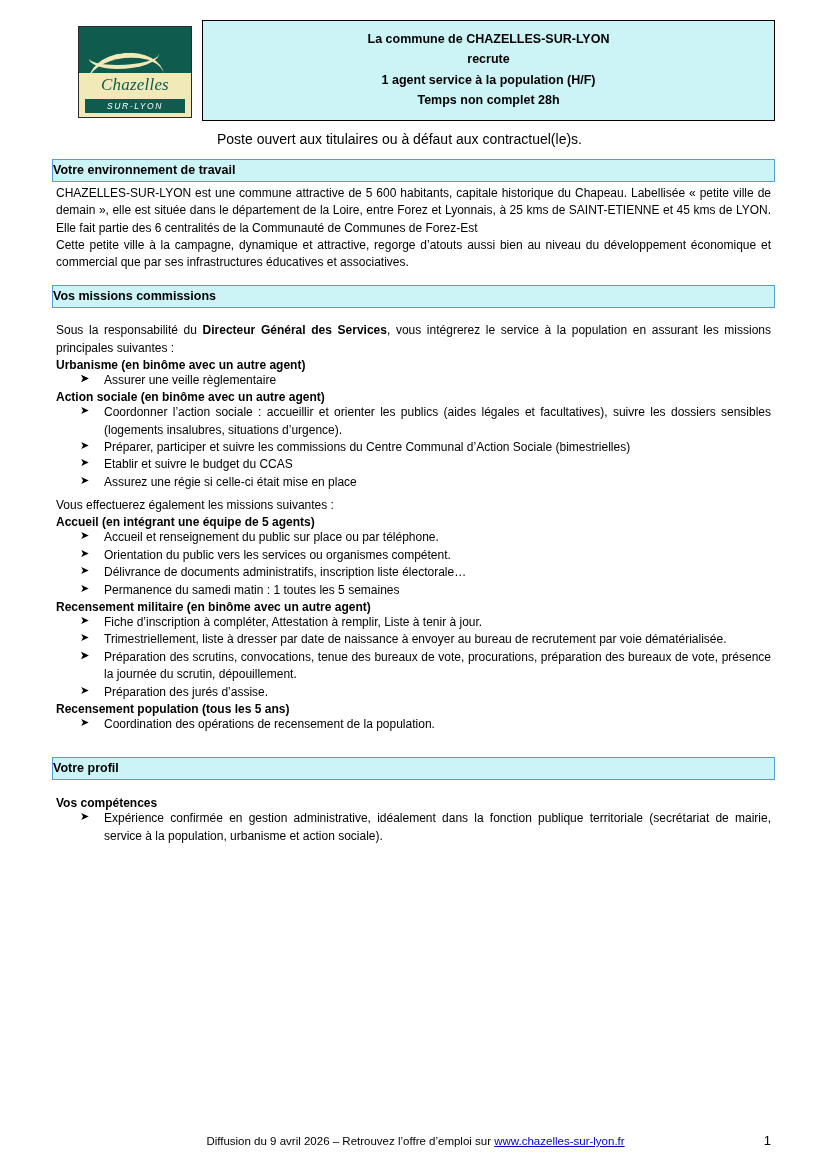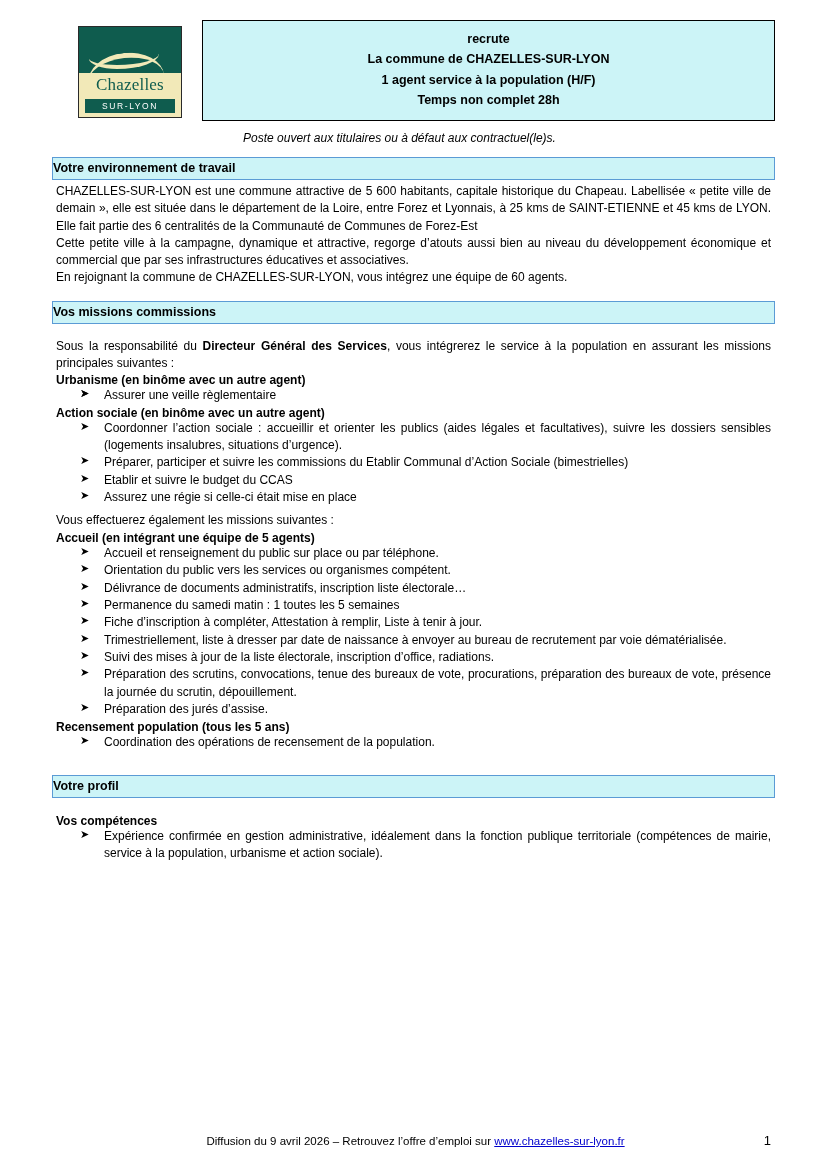--- a/index.html
+++ b/index.html
@@ -23,26 +23,27 @@
     display: flex;
     align-items: flex-start;
     gap: 0px;
   }
   .logo-wrap {
     width: 150px;
     padding-left: 26px;
     padding-top: 8px;
   }
   .logo {
-    width: 104px;
+    width: 114px;
     height: 92px;
     border: 1px solid #2a2a2a;
     background: #f2e9b8;
     position: relative;
     overflow: hidden;
+    font-style: italic;
   }
   .logo .hill {
     position: absolute;
     left: 0; right: 0; top: 0;
     height: 46px;
     background: #0f5c4e;
   }
   .logo .hill:after {
     content: "";
     position: absolute;
@@ -94,25 +95,24 @@
     text-align: center;
   }
   .title-box div {
     font-weight: bold;
     font-size: 12.5px;
     line-height: 1.62;
     color: #000;
   }
   .open-to {
     text-align: center;
-    font-size: 12px;
+    font-size: 14px;
     margin-top: 10px;
     margin-bottom: 12px;
     padding-right: 28px;
-    font-style: italic;
   }
   
   .section-bar {
     border: 1.2px solid #5b9bd5;
     background: #ccf4f7;
     text-align: left;
     font-weight: bold;
     font-size: 12.5px;
     padding: 3px 0 4px 0;
     margin: 4px 0 3px 0;
@@ -188,93 +188,93 @@
   <div class="header">
     <div class="logo-wrap">
       <div class="logo">
         <div class="hill"></div>
         <div class="swoosh"></div>
         <div class="name">Chazelles</div>
         <div class="sub">SUR-LYON</div>
       </div>
     </div>
     <div class="title-box">
+      <div>La commune de CHAZELLES-SUR-LYON</div>
       <div>recrute</div>
-      <div>La commune de CHAZELLES-SUR-LYON</div>
       <div>1 agent service à la population (H/F)</div>
       <div>Temps non complet 28h</div>
     </div>
   </div>
 
   <div class="open-to">Poste ouvert aux titulaires ou à défaut aux contractuel(le)s.</div>
 
   <div class="section-bar">Votre environnement de travail</div>
   <div class="para just">CHAZELLES-SUR-LYON est une commune attractive de 5 600 habitants, capitale historique du Chapeau. Labellisée « petite ville de demain », elle est située dans le département de la Loire, entre Forez et Lyonnais, à 25 kms de SAINT-ETIENNE et 45 kms de LYON. Elle fait partie des 6 centralités de la Communauté de Communes de Forez-Est</div>
   <div class="para just">Cette petite ville à la campagne, dynamique et attractive, regorge d’atouts aussi bien au niveau du développement économique et commercial que par ses infrastructures éducatives et associatives.</div>
-  <div class="para">En rejoignant la commune de CHAZELLES-SUR-LYON, vous intégrez une équipe de 60 agents.</div>
 
   <div class="block-gap"></div>
 
   <div class="section-bar">Vos missions commissions</div>
 
   <div class="para just intro">
     <span>Sous la responsabilité du </span><span class="b">Directeur Général des Services</span><span>, vous intégrerez le service à la population en assurant les missions principales suivantes :</span>
   </div>
 
   <div class="heading-inline">Urbanisme (en binôme avec un autre agent)</div>
   <ul class="arrows">
     <li><span class="arrow">➤</span></li>
     <li><span class="arrow">➤</span><span>Assurer une veille règlementaire</span></li>
   </ul>
 
   <div class="heading-inline">Action sociale (en binôme avec un autre agent)</div>
   <ul class="arrows">
     <li><span class="arrow">➤</span><span>Coordonner l’action sociale : accueillir et orienter les publics (aides légales et facultatives), suivre les dossiers sensibles (logements insalubres, situations d’urgence).</span></li>
-    <li><span class="arrow">➤</span><span>Préparer, participer et suivre les commissions du Etablir Communal d’Action Sociale (bimestrielles)</span></li>
+    <li><span class="arrow">➤</span><span>Préparer, participer et suivre les commissions du Centre Communal d’Action Sociale (bimestrielles)</span></li>
     <li><span class="arrow">➤</span><span>Etablir et suivre le budget du CCAS</span></li>
     <li><span class="arrow">➤</span><span>Assurez une régie si celle-ci était mise en place</span></li>
   </ul>
 
   <div class="small-gap"></div>
   <div class="para">Vous effectuerez également les missions suivantes :</div>
 
   <div class="heading-inline">Accueil (en intégrant une équipe de 5 agents)</div>
   <ul class="arrows">
     <li><span class="arrow">➤</span><span>Accueil et renseignement du public sur place ou par téléphone.</span></li>
     <li><span class="arrow">➤</span><span>Orientation du public vers les services ou organismes compétent.</span></li>
     <li><span class="arrow">➤</span><span>Délivrance de documents administratifs, inscription liste électorale…</span></li>
     <li><span class="arrow">➤</span><span>Permanence du samedi matin : 1 toutes les 5 semaines</span></li>
   </ul>
 
+  <div class="heading-inline">Recensement militaire (en binôme avec un autre agent)</div>
   <ul class="arrows">
     <li><span class="arrow">➤</span><span>Fiche d’inscription à compléter, Attestation à remplir, Liste à tenir à jour.</span></li>
     <li><span class="arrow">➤</span><span>Trimestriellement, liste à dresser par date de naissance à envoyer au bureau de recrutement par voie dématérialisée.</span></li>
   </ul>
 
   <ul class="arrows">
-    <li><span class="arrow">➤</span><span>Suivi des mises à jour de la liste électorale, inscription d’office, radiations.</span></li>
+    <li><span class="arrow">➤</span></li>
     <li><span class="arrow">➤</span><span>Préparation des scrutins, convocations, tenue des bureaux de vote, procurations, préparation des bureaux de vote, présence la journée du scrutin, dépouillement.</span></li>
     <li><span class="arrow">➤</span><span>Préparation des jurés d’assise.</span></li>
   </ul>
 
   <div class="heading-inline">Recensement population (tous les 5 ans)</div>
   <ul class="arrows">
     <li><span class="arrow">➤</span><span>Coordination des opérations de recensement de la population.</span></li>
   </ul>
 
   <div class="block-gap"></div>
   <div class="block-gap"></div>
 
   <div class="section-bar">Votre profil</div>
 
   <div class="small-gap"></div>
   <div class="small-gap"></div>
   <div class="heading-inline">Vos compétences</div>
   <ul class="arrows">
-    <li><span class="arrow">➤</span><span>Expérience confirmée en gestion administrative, idéalement dans la fonction publique territoriale (compétences de mairie, service à la population, urbanisme et action sociale).</span></li>
+    <li><span class="arrow">➤</span><span>Expérience confirmée en gestion administrative, idéalement dans la fonction publique territoriale (secrétariat de mairie, service à la population, urbanisme et action sociale).</span></li>
   </ul>
 
   <div class="footer">
     <span>Diffusion du 9 avril 2026 – Retrouvez l’offre d’emploi sur </span><a href="#">www.chazelles-sur-lyon.fr</a>
     <span class="pageno">1</span>
   </div>
 
 </div>
 
 </body></html>

